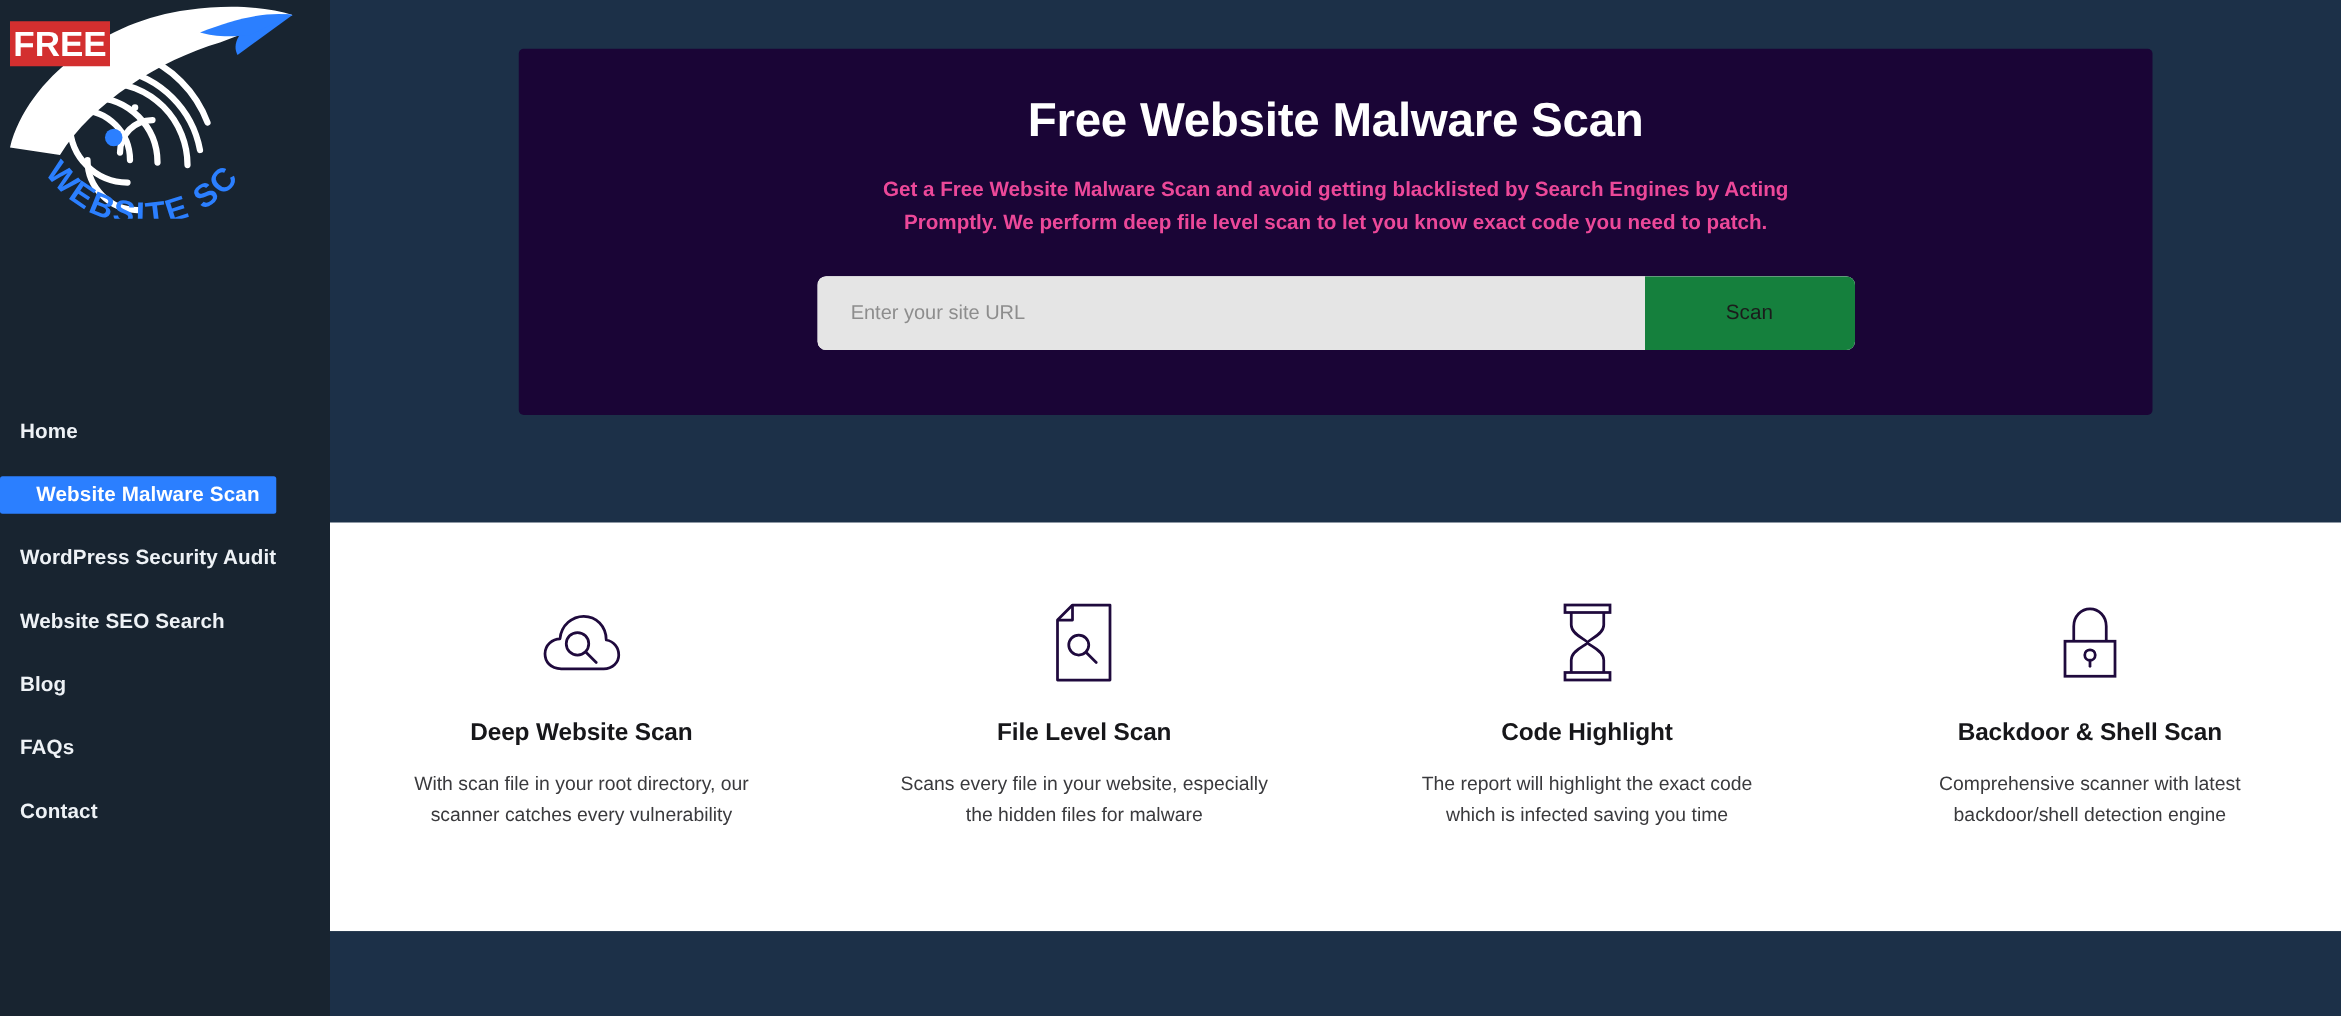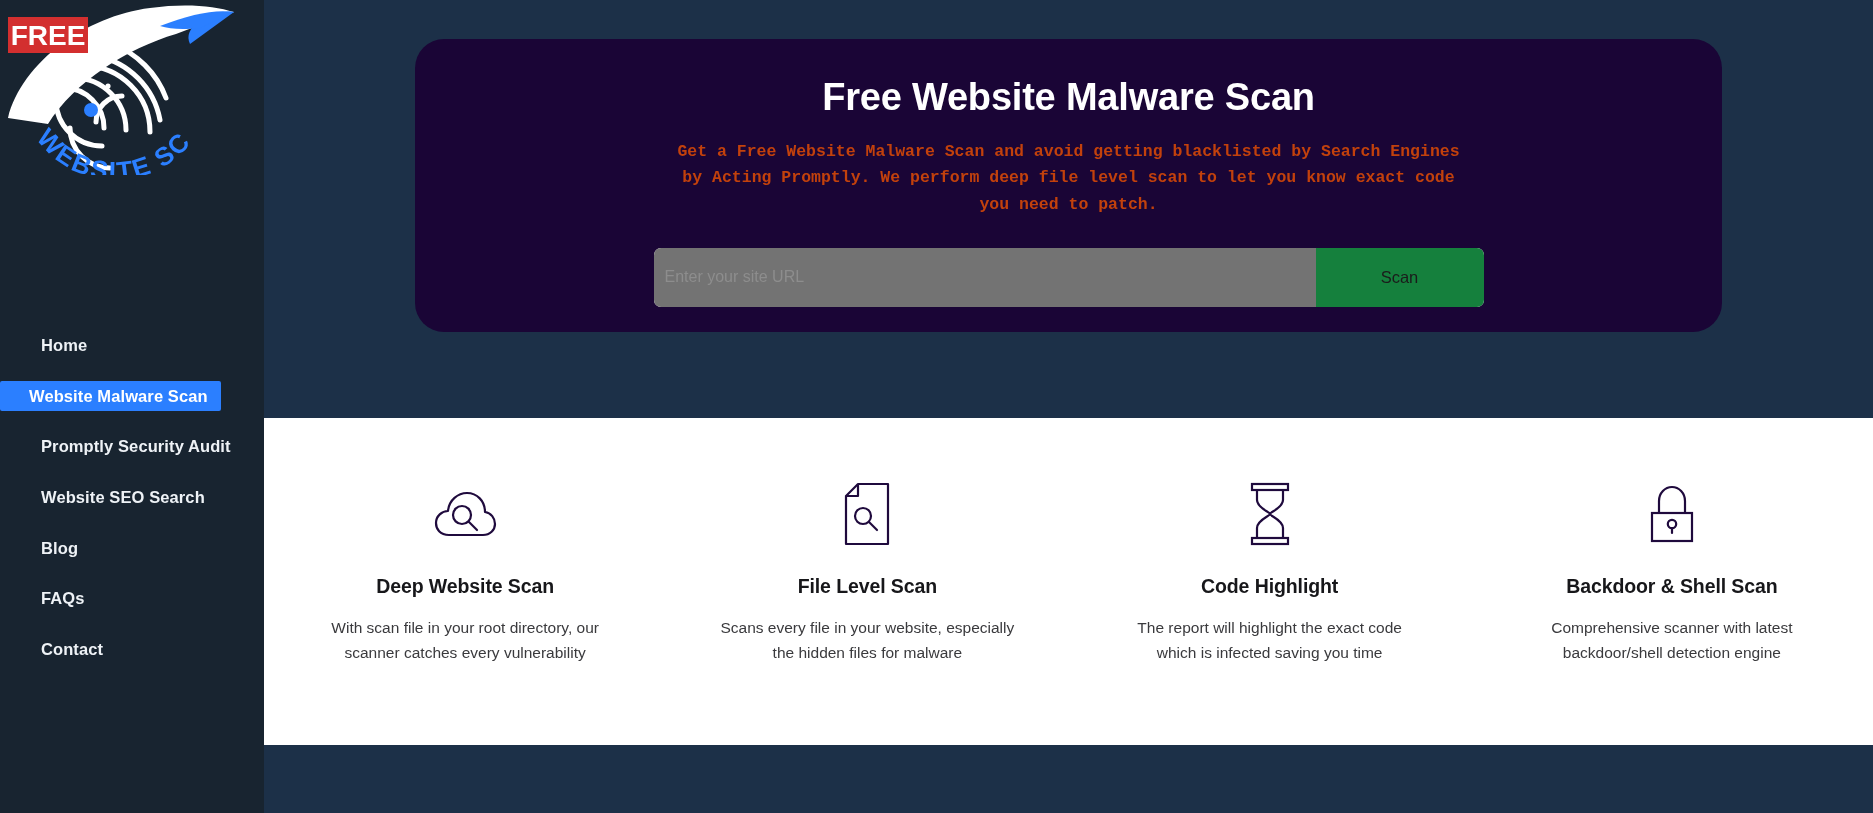--- a/index.html
+++ b/index.html
@@ -39,21 +39,21 @@
 
   .nav {
     position: absolute;
     top: 330px;
     left: 0;
     width: 264px;
   }
 
   .nav-item {
     display: block;
-    padding: 5px 0 5px 41px;
+    padding: 5px 0 5px 16px;
     margin-bottom: 20px;
     font-size: 16.5px;
     font-weight: 600;
     color: #eef2f6;
     letter-spacing: 0.1px;
     line-height: 1.25;
     cursor: pointer;
     width: fit-content;
     border-radius: 2px;
   }
@@ -79,62 +79,61 @@
     background: #1c3048;
     padding-top: 39px;
     display: flex;
     justify-content: center;
   }
 
   .hero-card {
     width: 1307px;
     height: 293px;
     background: #1a0536;
-    border-radius: 29px;
+    border-radius: 4px;
     padding-top: 36px;
     text-align: center;
   }
 
   .hero-title {
     font-size: 38px;
     font-weight: 700;
     color: #ffffff;
     letter-spacing: -0.2px;
     line-height: 1.2;
   }
 
   .hero-sub {
     margin: 18px auto 0;
     width: 790px;
     font-size: 16.5px;
     font-weight: 600;
-    color: #c2410c;
+    color: #ec4899;
     line-height: 1.62;
-    font-family: Liberation Mono, monospace;
   }
 
   .search-row {
     margin: 29px auto 0;
     width: 830px;
     height: 59px;
     display: flex;
     border-radius: 7px;
     overflow: hidden;
     background: #ffffff;
   }
 
   .url-input {
     flex: 1;
     border: none;
     outline: none;
-    background: #737373;
+    background: #e5e5e5;
     font-family: "Liberation Sans", sans-serif;
     font-size: 16px;
     color: #222222;
-    padding: 0 11px;
+    padding: 0 27px;
   }
   .url-input::placeholder { color: #8d8d8d; }
 
   .scan-btn {
     width: 168px;
     border: none;
     background: #15803d;
     font-family: "Liberation Sans", sans-serif;
     font-size: 16.5px;
     color: #1b1b1b;
@@ -221,21 +220,21 @@
         </defs>
         <text font-family="Liberation Sans, sans-serif" font-size="26" font-weight="700" fill="#2b7fff" letter-spacing="2">
           <textPath href="#arcW" startOffset="6%">WEBSITE SCAN</textPath>
         </text>
       </svg>
     </div>
 
     <nav class="nav">
       <a class="nav-item">Home</a>
       <a class="nav-item active">Website Malware Scan</a>
-      <a class="nav-item">Promptly Security Audit</a>
+      <a class="nav-item">WordPress Security Audit</a>
       <a class="nav-item">Website SEO Search</a>
       <a class="nav-item">Blog</a>
       <a class="nav-item">FAQs</a>
       <a class="nav-item">Contact</a>
     </nav>
   </aside>
 
   <main class="main">
 
     <section class="hero-band">

